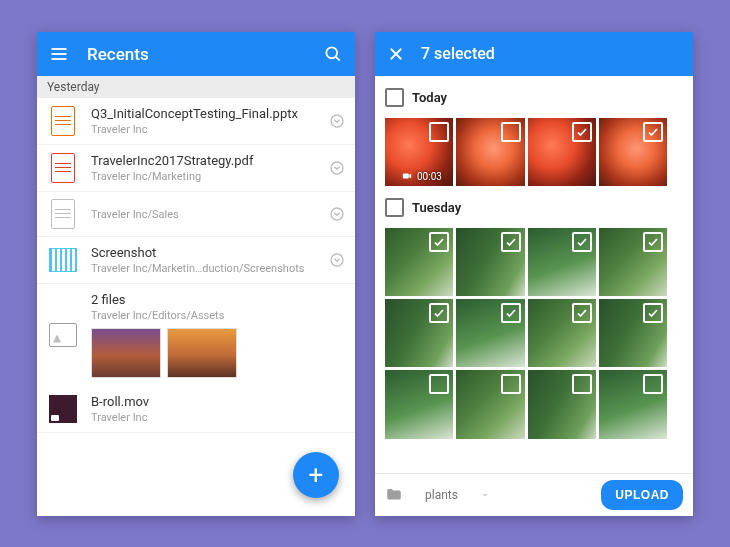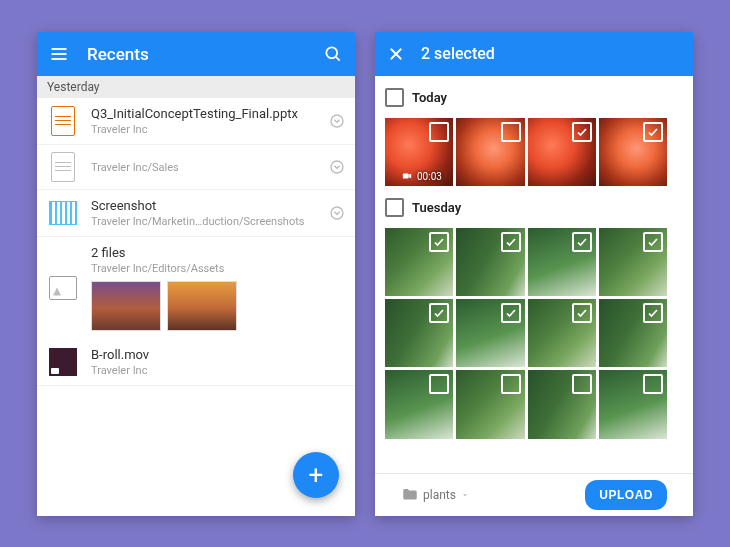--- a/index.html
+++ b/index.html
@@ -121,21 +121,21 @@
   .tile .check.on{background:rgba(255,255,255,.0);}
   .tile .check svg{width:12px;height:12px;}
   .tile .vidbadge{
     position:absolute;left:16px;bottom:4px;
     display:flex;align-items:center;gap:4px;color:#fff;font-size:10px;
     text-shadow:0 0 3px #000;
   }
   .bottombar{
     position:absolute;left:0;right:0;bottom:0;height:42px;
     border-top:1px solid #e5e5e5;background:#fff;
-    display:flex;align-items:center;padding:0 26px;gap:4px;
+    display:flex;align-items:center;padding:0 10px;gap:22px;
   }
   .folder-icon{color:#9e9e9e;}
   .bottombar .loc{font-size:12px;color:#757575;}
   .bottombar .spacer{flex:1;}
   .upload-btn{
     background:#1e88f7;color:#fff;border:none;
     font-size:12px;font-weight:600;letter-spacing:.5px;
     height:30px;padding:0 14px;border-radius:12px;cursor:pointer;
   }
   svg{display:block;}
@@ -179,20 +179,35 @@
           <div class="sub">Traveler Inc</div>
         </div>
         <span class="chev">
           <svg width="16" height="16" viewBox="0 0 24 24" fill="none" stroke="currentColor" stroke-width="2">
               <circle cx="12" cy="12" r="9"></circle>
               <polyline points="8,10 12,14 16,10"></polyline>
             </svg>
         </span>
       </div>
 
+      <div class="row">
+        <div class="icon-box">
+            <div class="doc-icon doc-pdf"></div>
+          </div>
+        <div class="texts">
+          <div class="name">TravelerInc2017Strategy.pdf</div>
+          <div class="sub">Traveler Inc/Marketing</div>
+        </div>
+        <span class="chev">
+          <svg width="16" height="16" viewBox="0 0 24 24" fill="none" stroke="currentColor" stroke-width="2">
+              <circle cx="12" cy="12" r="9"></circle>
+              <polyline points="8,10 12,14 16,10"></polyline>
+            </svg>
+        </span>
+      </div>
 
       <div class="row">
         <div class="icon-box">
             <div class="doc-icon doc-docx"></div>
           </div>
         <div class="texts">
           <div class="sub">Traveler Inc/Sales</div>
         </div>
         <span class="chev">
           <svg width="16" height="16" viewBox="0 0 24 24" fill="none" stroke="currentColor" stroke-width="2">
@@ -249,21 +264,21 @@
   </div>
 
   <div class="phone" style="display:flex;flex-direction:column;">
     <div class="appbar2">
       <span>
         <svg width="18" height="18" viewBox="0 0 24 24" fill="none" stroke="#fff" stroke-width="2.4">
             <line x1="5" y1="5" x2="19" y2="19"></line>
             <line x1="19" y1="5" x2="5" y2="19"></line>
           </svg>
       </span>
-      <span class="title">2 selected</span>
+      <span class="title">7 selected</span>
     </div>
 
     <div style="flex:1;overflow:hidden;">
       <div id="sections-host">
           <div class="daysection">
             <div class="dayhead">
               <span class="checkbox"></span>
               <span class="label">Today</span>
             </div>
             <div class="grid">

